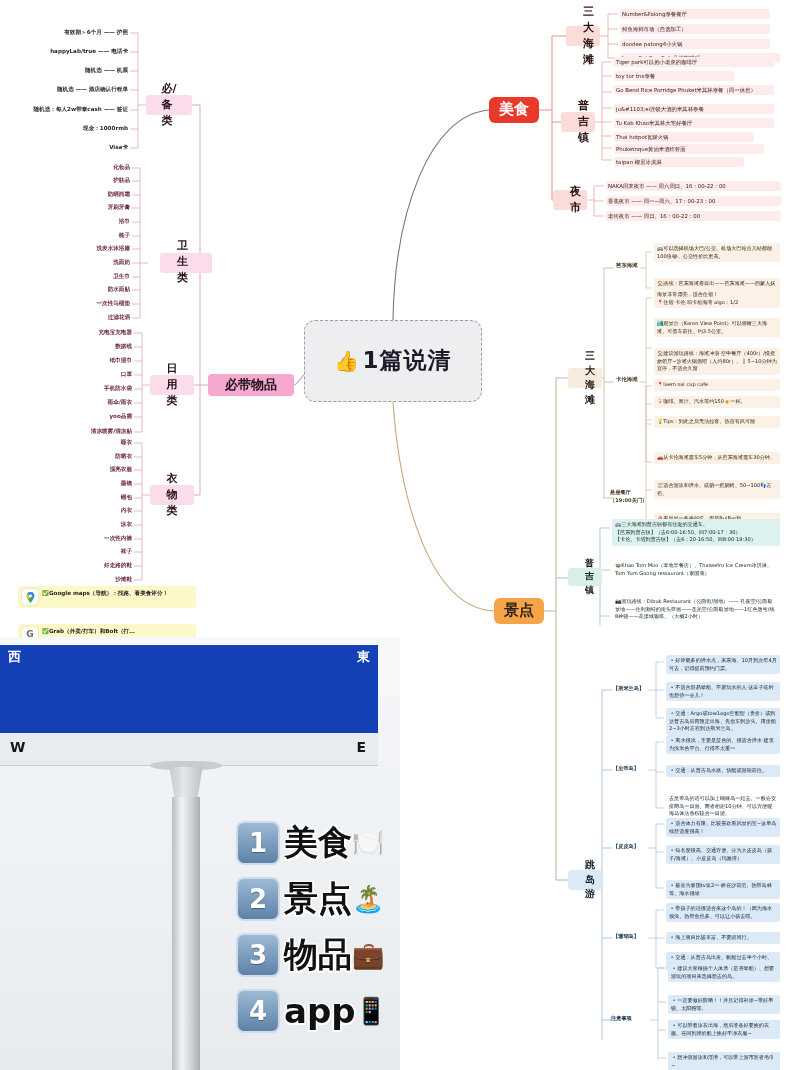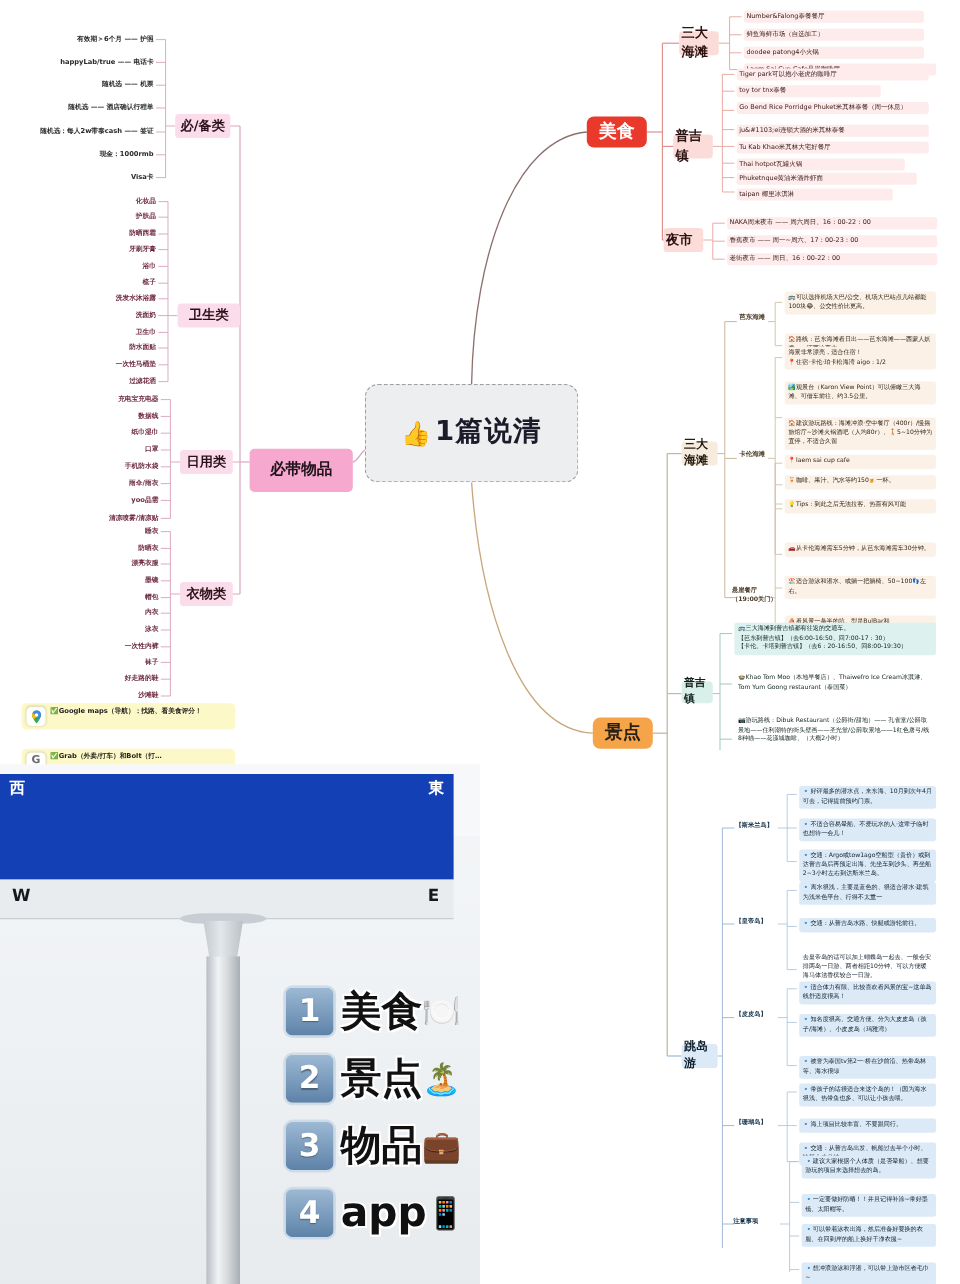--- a/index.html
+++ b/index.html
@@ -25,25 +25,25 @@
   }
   .center-node .l1{display:flex;align-items:center;gap:2px;}
   .thumb{font-size:20px;}
 
   .main-node{
     display:flex;align-items:center;justify-content:center;
     font-weight:bold;border-radius:6px;text-align:center;
   }
   .n-food{left:489px;top:97px;width:50px;height:26px;background:#e8392b;color:#fff;font-size:15px;}
   .n-spot{left:494px;top:598px;width:50px;height:26px;background:#f5a44a;color:#2b2016;font-size:15px;}
-  .n-items{left:208px;top:374px;width:86px;height:36px;background:#f7a8cf;color:#20131b;font-size:13px;border-radius:4px;}
+  .n-items{left:208px;top:374px;width:86px;height:22px;background:#f7a8cf;color:#20131b;font-size:13px;border-radius:4px;}
 
   .sub-node{
     display:flex;align-items:center;font-weight:bold;border-radius:3px;
-    padding:1px 2px;
+    padding:1px 17px;
   }
   
   .s-red{background:#fbdcd9;color:#2a1210;}
   
   .s-teal{background:#d9efe9;color:#13201d;}
   .s-tan{background:#f6ebdc;color:#241b11;}
   
   .s-pink{background:#fbdcea;color:#2a1019;}
 
   
@@ -251,21 +251,21 @@
 
   <div class="node sub-node s-pink" style="left:146px;top:95px;width:46px;height:20px;font-size:11px;justify-content:center;">必/备类</div>
   <div class="lf-plain" style="left:0px;top:29px;width:128px;">有效期＞6个月 —— 护照</div>
   <div class="lf-plain" style="left:0px;top:48px;width:128px;">happyLab/true —— 电话卡</div>
   <div class="lf-plain" style="left:0px;top:67px;width:128px;">随机选 —— 机票</div>
   <div class="lf-plain" style="left:0px;top:86px;width:128px;">随机选 —— 酒店确认行程单</div>
   <div class="lf-plain" style="left:0px;top:106px;width:128px;">随机选：每人2w带泰cash —— 签证</div>
   <div class="lf-plain" style="left:0px;top:125px;width:128px;">现金：1000rmb</div>
   <div class="lf-plain" style="left:0px;top:144px;width:128px;">Visa卡</div>
 
-  <div class="node sub-node s-pink" style="left:148px;top:253px;width:52px;height:20px;font-size:11px;justify-content:center;">卫生类</div>
+  <div class="node sub-node s-pink" style="left:160px;top:253px;width:52px;height:20px;font-size:11px;justify-content:center;font-family:Liberation Mono, monospace;">卫生类</div>
   <div class="lf-pink" style="left:20px;top:164px;width:110px;">化妆品</div>
   <div class="lf-pink" style="left:20px;top:177px;width:110px;">护肤品</div>
   <div class="lf-pink" style="left:20px;top:191px;width:110px;">防晒西霜</div>
   <div class="lf-pink" style="left:20px;top:204px;width:110px;">牙刷牙膏</div>
   <div class="lf-pink" style="left:20px;top:218px;width:110px;">浴巾</div>
   <div class="lf-pink" style="left:20px;top:232px;width:110px;">梳子</div>
   <div class="lf-pink" style="left:20px;top:245px;width:110px;">洗发水沐浴露</div>
   <div class="lf-pink" style="left:20px;top:259px;width:110px;">洗面奶</div>
   <div class="lf-pink" style="left:20px;top:273px;width:110px;">卫生巾</div>
   <div class="lf-pink" style="left:20px;top:286px;width:110px;">防水面贴</div>

